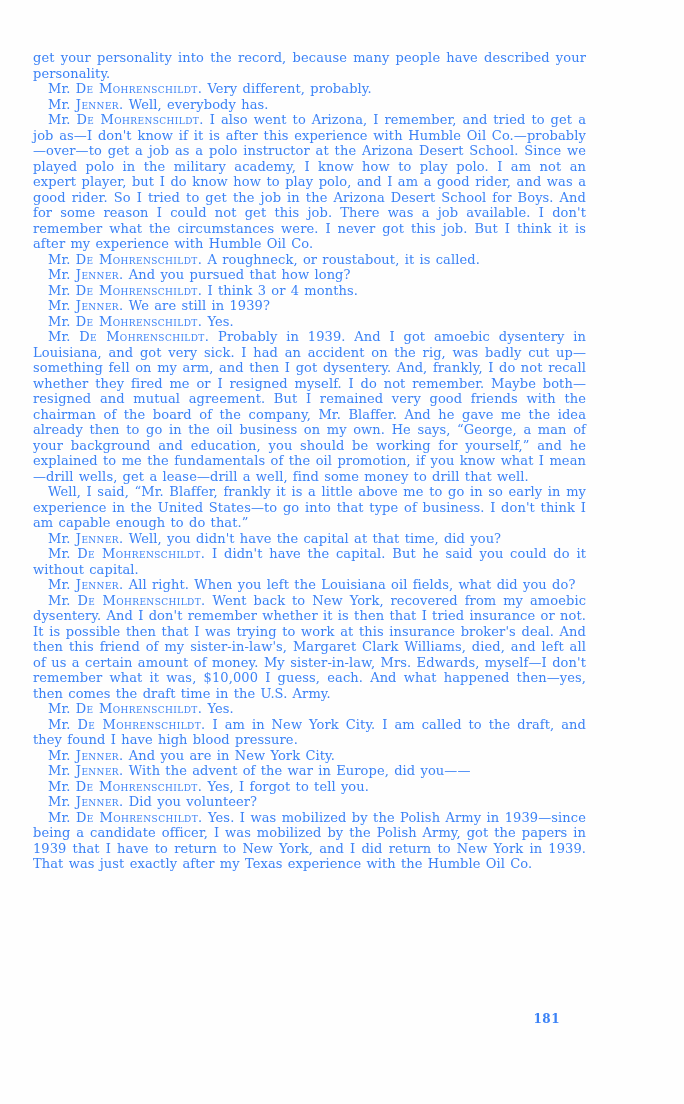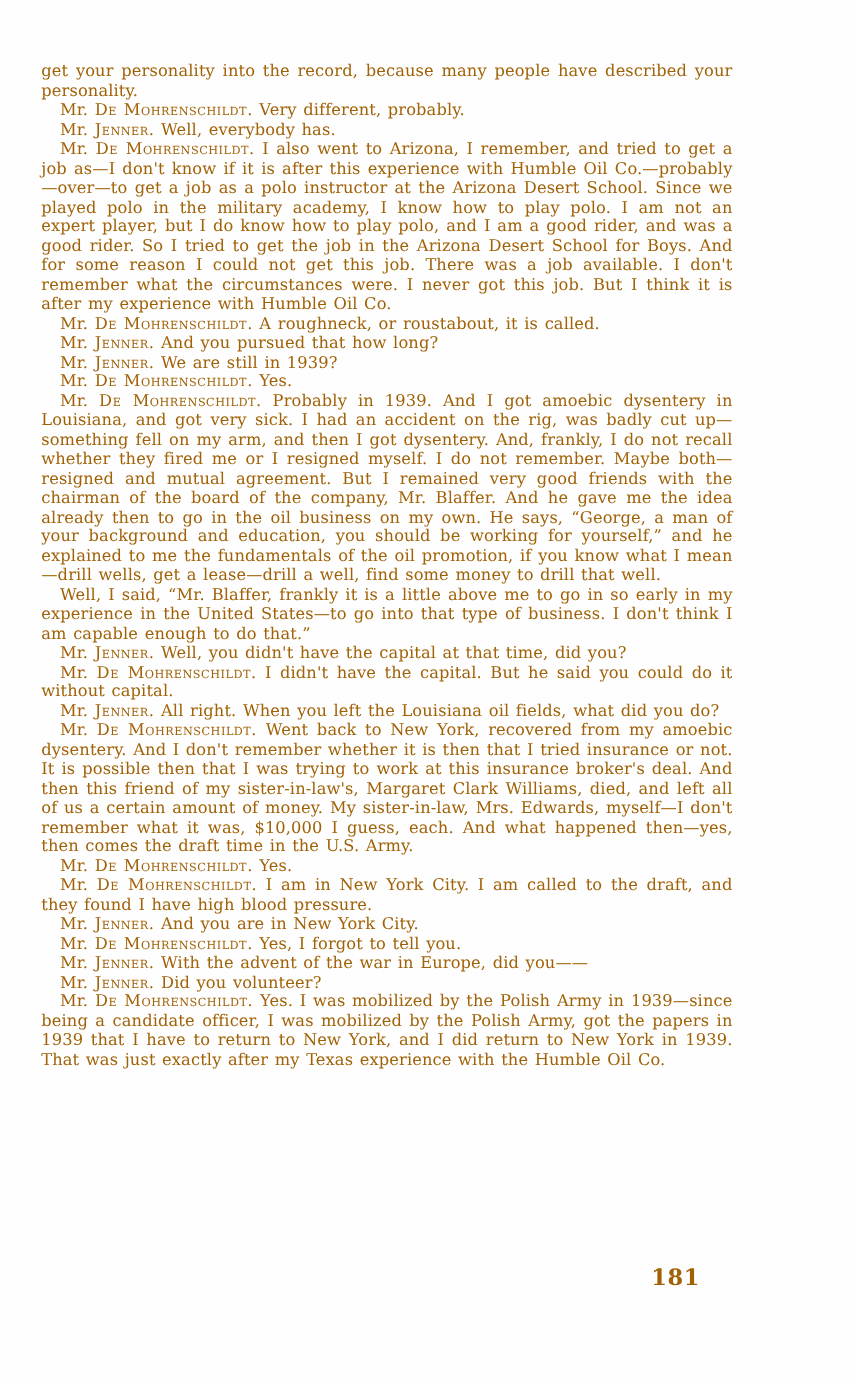--- a/index.html
+++ b/index.html
@@ -7,21 +7,21 @@
     padding: 0;
     background: #ffffff;
   }
   .scan-page {
     position: relative;
     width: 684px;
     height: 1104px;
     background: #fefefe;
     overflow: hidden;
     font-family: "DejaVu Serif", "Liberation Serif", serif;
-    color: #a16207;
+    color: #3b82f6;
   }
   .page-content {
     position: absolute;
     left: 33px;
     top: 50px;
     width: 553px;
     font-size: 13px;
     line-height: 15.5px;
     text-align: justify;
     letter-spacing: 0.1px;
@@ -41,46 +41,47 @@
   .smallcaps {
     font-variant: small-caps;
     letter-spacing: 0.4px;
   }
   .page-number {
     position: absolute;
     top: 1012px;
     left: 0;
     width: 560px;
     text-align: right;
-    font-size: 18px;
+    font-size: 12px;
     font-weight: bold;
     letter-spacing: 0.5px;
   }
 </style>
 </head>
 <body>
 
 <div class="scan-page">
   <div class="page-content">
       <p class="para">get your personality into the record, because many people have described your personality.</p>
       <p class="para indent"><span class="speaker">Mr. <span class="smallcaps">De Mohrenschildt.</span></span> Very different, probably.</p>
       <p class="para indent"><span class="speaker">Mr. <span class="smallcaps">Jenner.</span></span> Well, everybody has.</p>
       <p class="para indent"><span class="speaker">Mr. <span class="smallcaps">De Mohrenschildt.</span></span> I also went to Arizona, I remember, and tried to get a job as—I don't know if it is after this experience with Humble Oil Co.—probably—over—to get a job as a polo instructor at the Arizona Desert School.  Since we played polo in the military academy, I know how to play polo.  I am not an expert player, but I do know how to play polo, and I am a good rider, and was a good rider.  So I tried to get the job in the Arizona Desert School for Boys.  And for some reason I could not get this job.  There was a job available.  I don't remember what the circumstances were.  I never got this job.  But I think it is after my experience with Humble Oil Co.</p>
       <p class="para indent"><span class="speaker">Mr. <span class="smallcaps">De Mohrenschildt.</span></span> A roughneck, or roustabout, it is called.</p>
       <p class="para indent"><span class="speaker">Mr. <span class="smallcaps">Jenner.</span></span> And you pursued that how long?</p>
+      <p class="para indent"><span class="speaker">Mr. <span class="smallcaps">De Mohrenschildt.</span></span> I think 3 or 4 months.</p>
       <p class="para indent"><span class="speaker">Mr. <span class="smallcaps">Jenner.</span></span> We are still in 1939?</p>
       <p class="para indent"><span class="speaker">Mr. <span class="smallcaps">De Mohrenschildt.</span></span> Yes.</p>
       <p class="para indent"><span class="speaker">Mr. <span class="smallcaps">De Mohrenschildt.</span></span> Probably in 1939.  And I got amoebic dysentery in Louisiana, and got very sick.  I had an accident on the rig, was badly cut up—something fell on my arm, and then I got dysentery.  And, frankly, I do not recall whether they fired me or I resigned myself.  I do not remember.  Maybe both—resigned and mutual agreement.  But I remained very good friends with the chairman of the board of the company, Mr. Blaffer.  And he gave me the idea already then to go in the oil business on my own.  He says, “George, a man of your background and education, you should be working for yourself,” and he explained to me the fundamentals of the oil promotion, if you know what I mean—drill wells, get a lease—drill a well, find some money to drill that well.</p>
       <p class="para indent">Well, I said, “Mr. Blaffer, frankly it is a little above me to go in so early in my experience in the United States—to go into that type of business.  I don't think I am capable enough to do that.”</p>
       <p class="para indent"><span class="speaker">Mr. <span class="smallcaps">Jenner.</span></span> Well, you didn't have the capital at that time, did you?</p>
       <p class="para indent"><span class="speaker">Mr. <span class="smallcaps">De Mohrenschildt.</span></span> I didn't have the capital.   But he said you could do it without capital.</p>
       <p class="para indent"><span class="speaker">Mr. <span class="smallcaps">Jenner.</span></span> All right.   When you left the Louisiana oil fields, what did you do?</p>
       <p class="para indent"><span class="speaker">Mr. <span class="smallcaps">De Mohrenschildt.</span></span> Went back to New York, recovered from my amoebic dysentery.  And I don't remember whether it is then that I tried insurance or not.  It is possible then that I was trying to work at this insurance broker's deal.  And then this friend of my sister-in-law's, Margaret Clark Williams, died, and left all of us a certain amount of money.  My sister-in-law, Mrs. Edwards, myself—I don't remember what it was, $10,000 I guess, each.  And what happened then—yes, then comes the draft time in the U.S. Army.</p>
       <p class="para indent"><span class="speaker">Mr. <span class="smallcaps">De Mohrenschildt.</span></span> Yes.</p>
       <p class="para indent"><span class="speaker">Mr. <span class="smallcaps">De Mohrenschildt.</span></span> I am in New York City. I am called to the draft, and they found I have high blood pressure.</p>
       <p class="para indent"><span class="speaker">Mr. <span class="smallcaps">Jenner.</span></span> And you are in New York City.</p>
+      <p class="para indent"><span class="speaker">Mr. <span class="smallcaps">Jenner.</span></span> With the advent of the war in Europe, did you——</p>
       <p class="para indent"><span class="speaker">Mr. <span class="smallcaps">De Mohrenschildt.</span></span> Yes, I forgot to tell you.</p>
-      <p class="para indent"><span class="speaker">Mr. <span class="smallcaps">Jenner.</span></span> With the advent of the war in Europe, did you——</p>
       <p class="para indent"><span class="speaker">Mr. <span class="smallcaps">Jenner.</span></span> Did you volunteer?</p>
       <p class="para indent"><span class="speaker">Mr. <span class="smallcaps">De Mohrenschildt.</span></span> Yes.  I was mobilized by the Polish Army in 1939—since being a candidate officer, I was mobilized by the Polish Army, got the papers in 1939 that I have to return to New York, and I did return to New York in 1939.  That was just exactly after my Texas experience with the Humble Oil Co.</p>
     </div>
   <div class="page-number">181</div>
 </div>
 
 </body></html>

